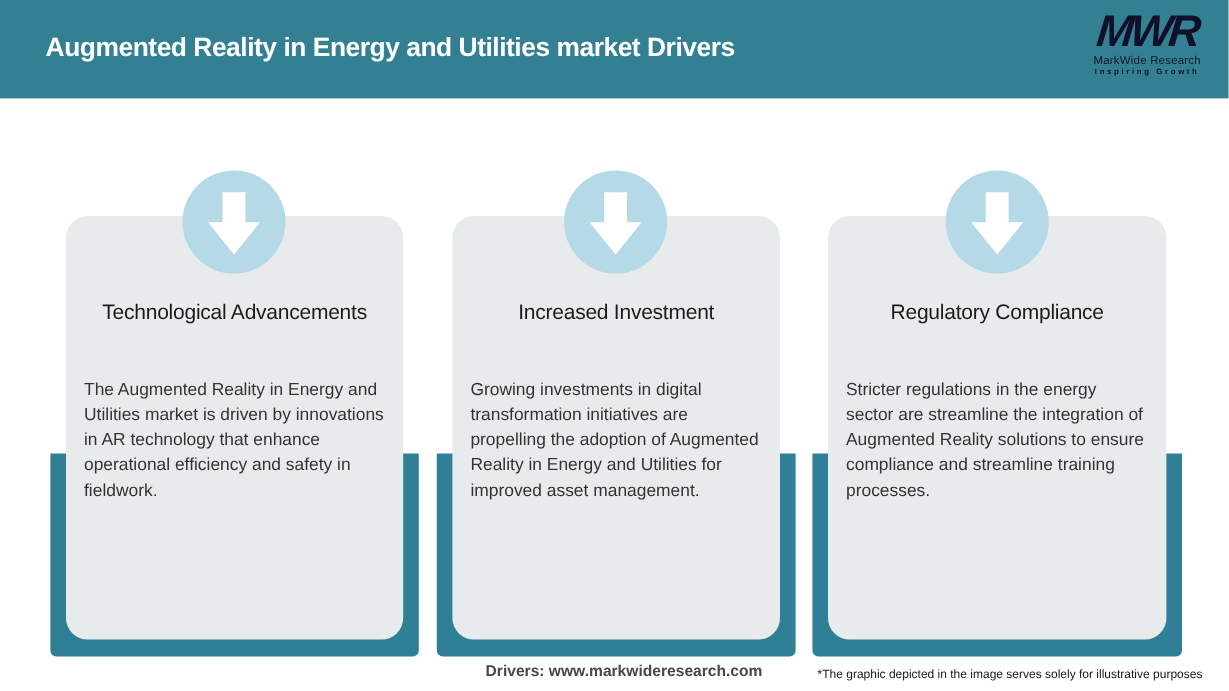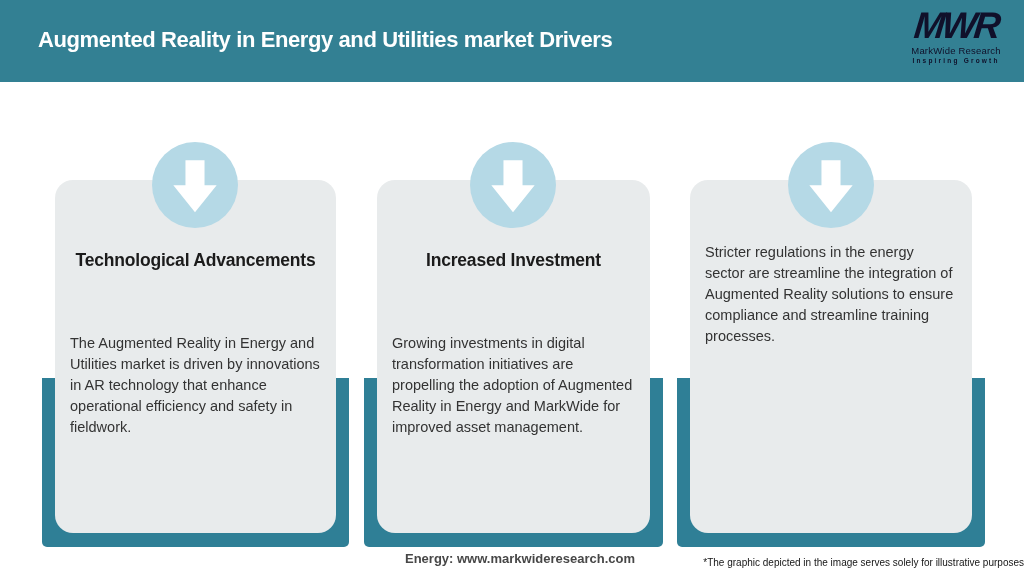--- a/index.html
+++ b/index.html
@@ -39,34 +39,34 @@
   .g3-shadow{left:677px;width:308px;}
   .g1-card{left:55px;width:281px;}
   .g2-card{left:377px;width:273px;}
   .g3-card{left:690px;width:282px;}
   .g1-circle{left:152px;}
   .g2-circle{left:470px;}
   .g3-circle{left:788px;}
 
   .card-title{
     margin-top:70px;text-align:center;
-    font-size:17.5px;font-weight:700;color:#1b1b1b;letter-spacing:-0.2px;
+    font-size:17.5px;font-weight:400;color:#1b1b1b;letter-spacing:-0.2px;
   }
   .card-desc{
-    margin-top:62px;padding:0 15px;text-align:left;
+    margin-top:44px;padding:0 15px;text-align:left;
     font-size:14.5px;line-height:21px;color:#333333;
   }
 
   
   .source{
     position:absolute;left:340px;top:551px;width:360px;text-align:center;
     font-size:13px;font-weight:700;color:#474747;
   }
   .disclaimer{
-    position:absolute;right:0;top:557px;
+    position:absolute;right:22px;top:557px;
     font-size:10px;color:#151515;
   }
 </style>
 </head>
 <body>
 
 <div class="canvas">
 
   <div class="header">
     <div class="header-title">Augmented Reality in Energy and Utilities market Drivers</div>
@@ -84,34 +84,35 @@
   </div>
   <div class="circle g1-circle">
     <svg width="52" height="62" viewBox="0 0 60 70">
       <path d="M19 4 H41 V33 H55 L30 64 L5 33 H19 Z" fill="#ffffff"></path>
     </svg>
   </div>
 
   <div class="shadow-bar g2-shadow"></div>
   <div class="card g2-card">
     <div class="card-title">Increased Investment</div>
-    <div class="card-desc">Growing investments in digital transformation initiatives are propelling the adoption of Augmented Reality in Energy and MarkWide for improved asset management.</div>
+    <div class="card-desc">Growing investments in digital transformation initiatives are propelling the adoption of Augmented Reality in Energy and Utilities for improved asset management.</div>
   </div>
   <div class="circle g2-circle">
     <svg width="52" height="62" viewBox="0 0 60 70">
       <path d="M19 4 H41 V33 H55 L30 64 L5 33 H19 Z" fill="#ffffff"></path>
     </svg>
   </div>
 
   <div class="shadow-bar g3-shadow"></div>
   <div class="card g3-card">
+    <div class="card-title">Regulatory Compliance</div>
     <div class="card-desc">Stricter regulations in the energy sector are streamline the integration of Augmented Reality solutions to ensure compliance and streamline training processes.</div>
   </div>
   <div class="circle g3-circle">
     <svg width="52" height="62" viewBox="0 0 60 70">
       <path d="M19 4 H41 V33 H55 L30 64 L5 33 H19 Z" fill="#ffffff"></path>
     </svg>
   </div>
 
-  <div class="source">Energy: www.markwideresearch.com</div>
+  <div class="source">Drivers: www.markwideresearch.com</div>
   <div class="disclaimer">*The graphic depicted in the image serves solely for illustrative purposes</div>
 
 </div>
 
 </body></html>

